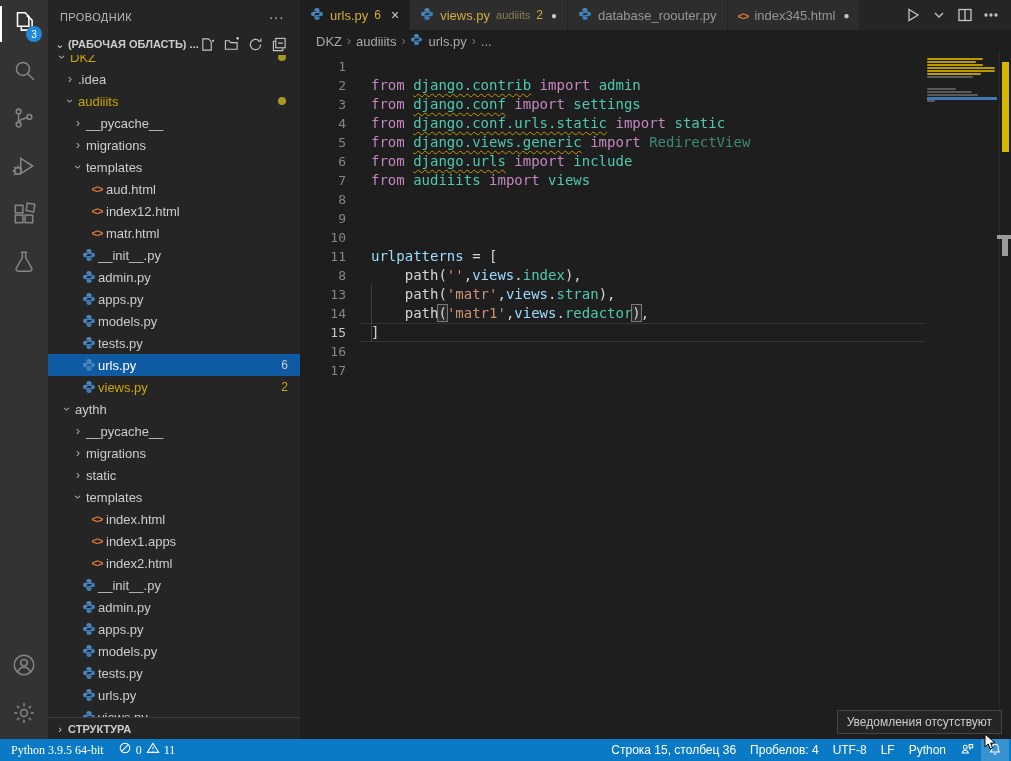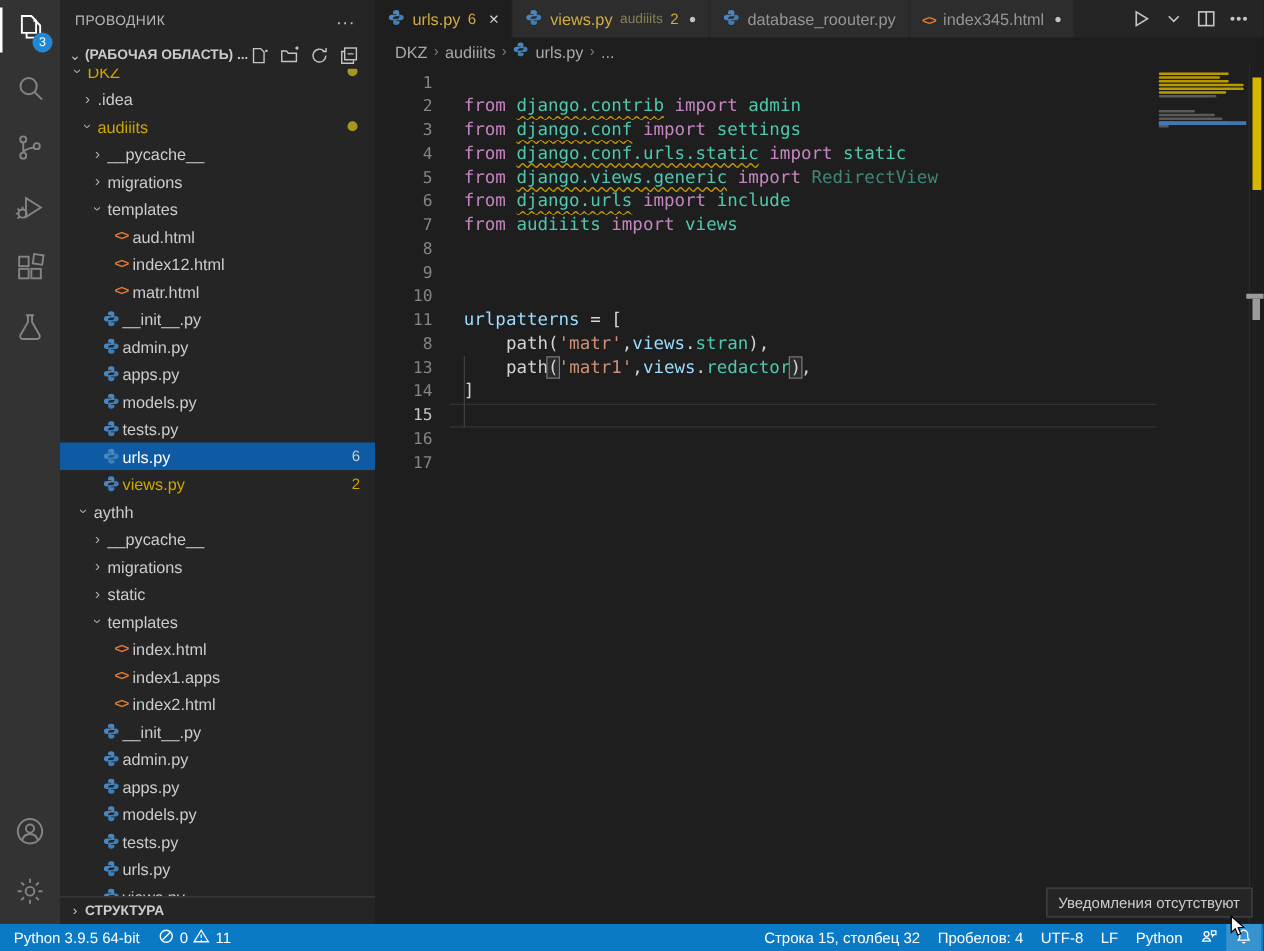--- a/index.html
+++ b/index.html
@@ -98,21 +98,21 @@
   .tmark .stem { width:6px; height:17px; background:#9b9b9b; margin:0 auto; }
 
   
   .notif-tooltip { position:absolute; right:9px; bottom:27px; background:#252526; border:1px solid #454545;
                    color:#cccccc; font-size:12px; padding:4px 9px; z-index:20; }
   .cursor-arrow { position:absolute; right:14px; bottom:6px; z-index:30; }
 
   
   .statusbar { height:22px; background:#0b7ac6; display:flex; align-items:center; color:#ffffff; font-size:12px; flex-shrink:0; }
   .st-item { display:flex; align-items:center; gap:4px; padding:0 7px; height:22px; cursor:pointer; }
-  .st-left { display:flex; align-items:flex-end; padding-left:4px; }
+  .st-left { display:flex; align-items:flex-end; padding-left:4px;font-family:Liberation Serif, serif; }
   .st-right { margin-left:auto; display:flex; align-items:center; padding-right:2px; }
   .st-item svg { width:14px; height:14px; stroke:currentColor; fill:none; stroke-width:1.2; }
   .st-item.hovered { background:rgba(255,255,255,.18); }
 </style>
 </head>
 <body>
 
 <div class="app">
   <div class="main">
 
@@ -550,20 +550,21 @@
             <div class="code-line"><span class="kw">from</span><span class="pl"> </span><span class="mod sq">django.contrib</span><span class="pl"> </span><span class="kw">import</span><span class="pl"> </span><span class="mod">admin</span></div>
             <div class="code-line"><span class="kw">from</span><span class="pl"> </span><span class="mod sq">django.conf</span><span class="pl"> </span><span class="kw">import</span><span class="pl"> </span><span class="mod">settings</span></div>
             <div class="code-line"><span class="kw">from</span><span class="pl"> </span><span class="mod sq">django.conf.urls.static</span><span class="pl"> </span><span class="kw">import</span><span class="pl"> </span><span class="mod">static</span></div>
             <div class="code-line"><span class="kw">from</span><span class="pl"> </span><span class="mod sq">django.views.generic</span><span class="pl"> </span><span class="kw">import</span><span class="pl"> </span><span class="mod dim">RedirectView</span></div>
             <div class="code-line"><span class="kw">from</span><span class="pl"> </span><span class="mod sq">django.urls</span><span class="pl"> </span><span class="kw">import</span><span class="pl"> </span><span class="mod">include</span></div>
             <div class="code-line"><span class="kw">from</span><span class="pl"> </span><span class="mod">audiiits</span><span class="pl"> </span><span class="kw">import</span><span class="pl"> </span><span class="mod">views</span></div>
             <div class="code-line"></div>
             <div class="code-line"></div>
             <div class="code-line"></div>
             <div class="code-line"><span class="var">urlpatterns</span><span class="pl"> = [</span></div>
+            <div class="code-line"><span class="pl">    path(</span><span class="str">''</span><span class="pl">,</span><span class="var">views</span><span class="pl">.</span><span class="mod">index</span><span class="pl">),</span></div>
             <div class="code-line"><span class="pl">    path(</span><span class="str">'matr'</span><span class="pl">,</span><span class="var">views</span><span class="pl">.</span><span class="mod">stran</span><span class="pl">),</span></div>
             <div class="code-line"><span class="pl">    path</span><span class="pl bm">(</span><span class="str">'matr1'</span><span class="pl">,</span><span class="var">views</span><span class="pl">.</span><span class="mod">redactor</span><span class="pl bm">)</span><span class="pl">,</span></div>
             <div class="code-line"><span class="pl">]</span></div>
             <div class="code-line"></div>
           </div>
         <div class="minimap" id="minimap">
             <div class="mm-row"></div>
             <div class="mm-row" style="width: 55.6px; background: rgb(185, 154, 0);"></div>
             <div class="mm-row" style="width: 49.4px; background: rgb(185, 154, 0);"></div>
             <div class="mm-row" style="width: 55.6px; background: rgb(185, 154, 0);"></div>
@@ -613,21 +614,21 @@
           <span>0</span>
           <span><svg viewBox="0 0 16 16">
               <path d="M8 2.5L14.5 13h-13z"></path>
               <path d="M8 6.5v3M8 11.2v.8"></path>
             </svg></span>
           <span>11</span>
         </div>
       </div>
     <div class="st-right" id="st-right">
         <div class="st-item">
-          <span>Строка 15, столбец 32</span>
+          <span>Строка 15, столбец 36</span>
         </div>
         <div class="st-item">
           <span>Пробелов: 4</span>
         </div>
         <div class="st-item">
           <span>UTF-8</span>
         </div>
         <div class="st-item">
           <span>LF</span>
         </div>

